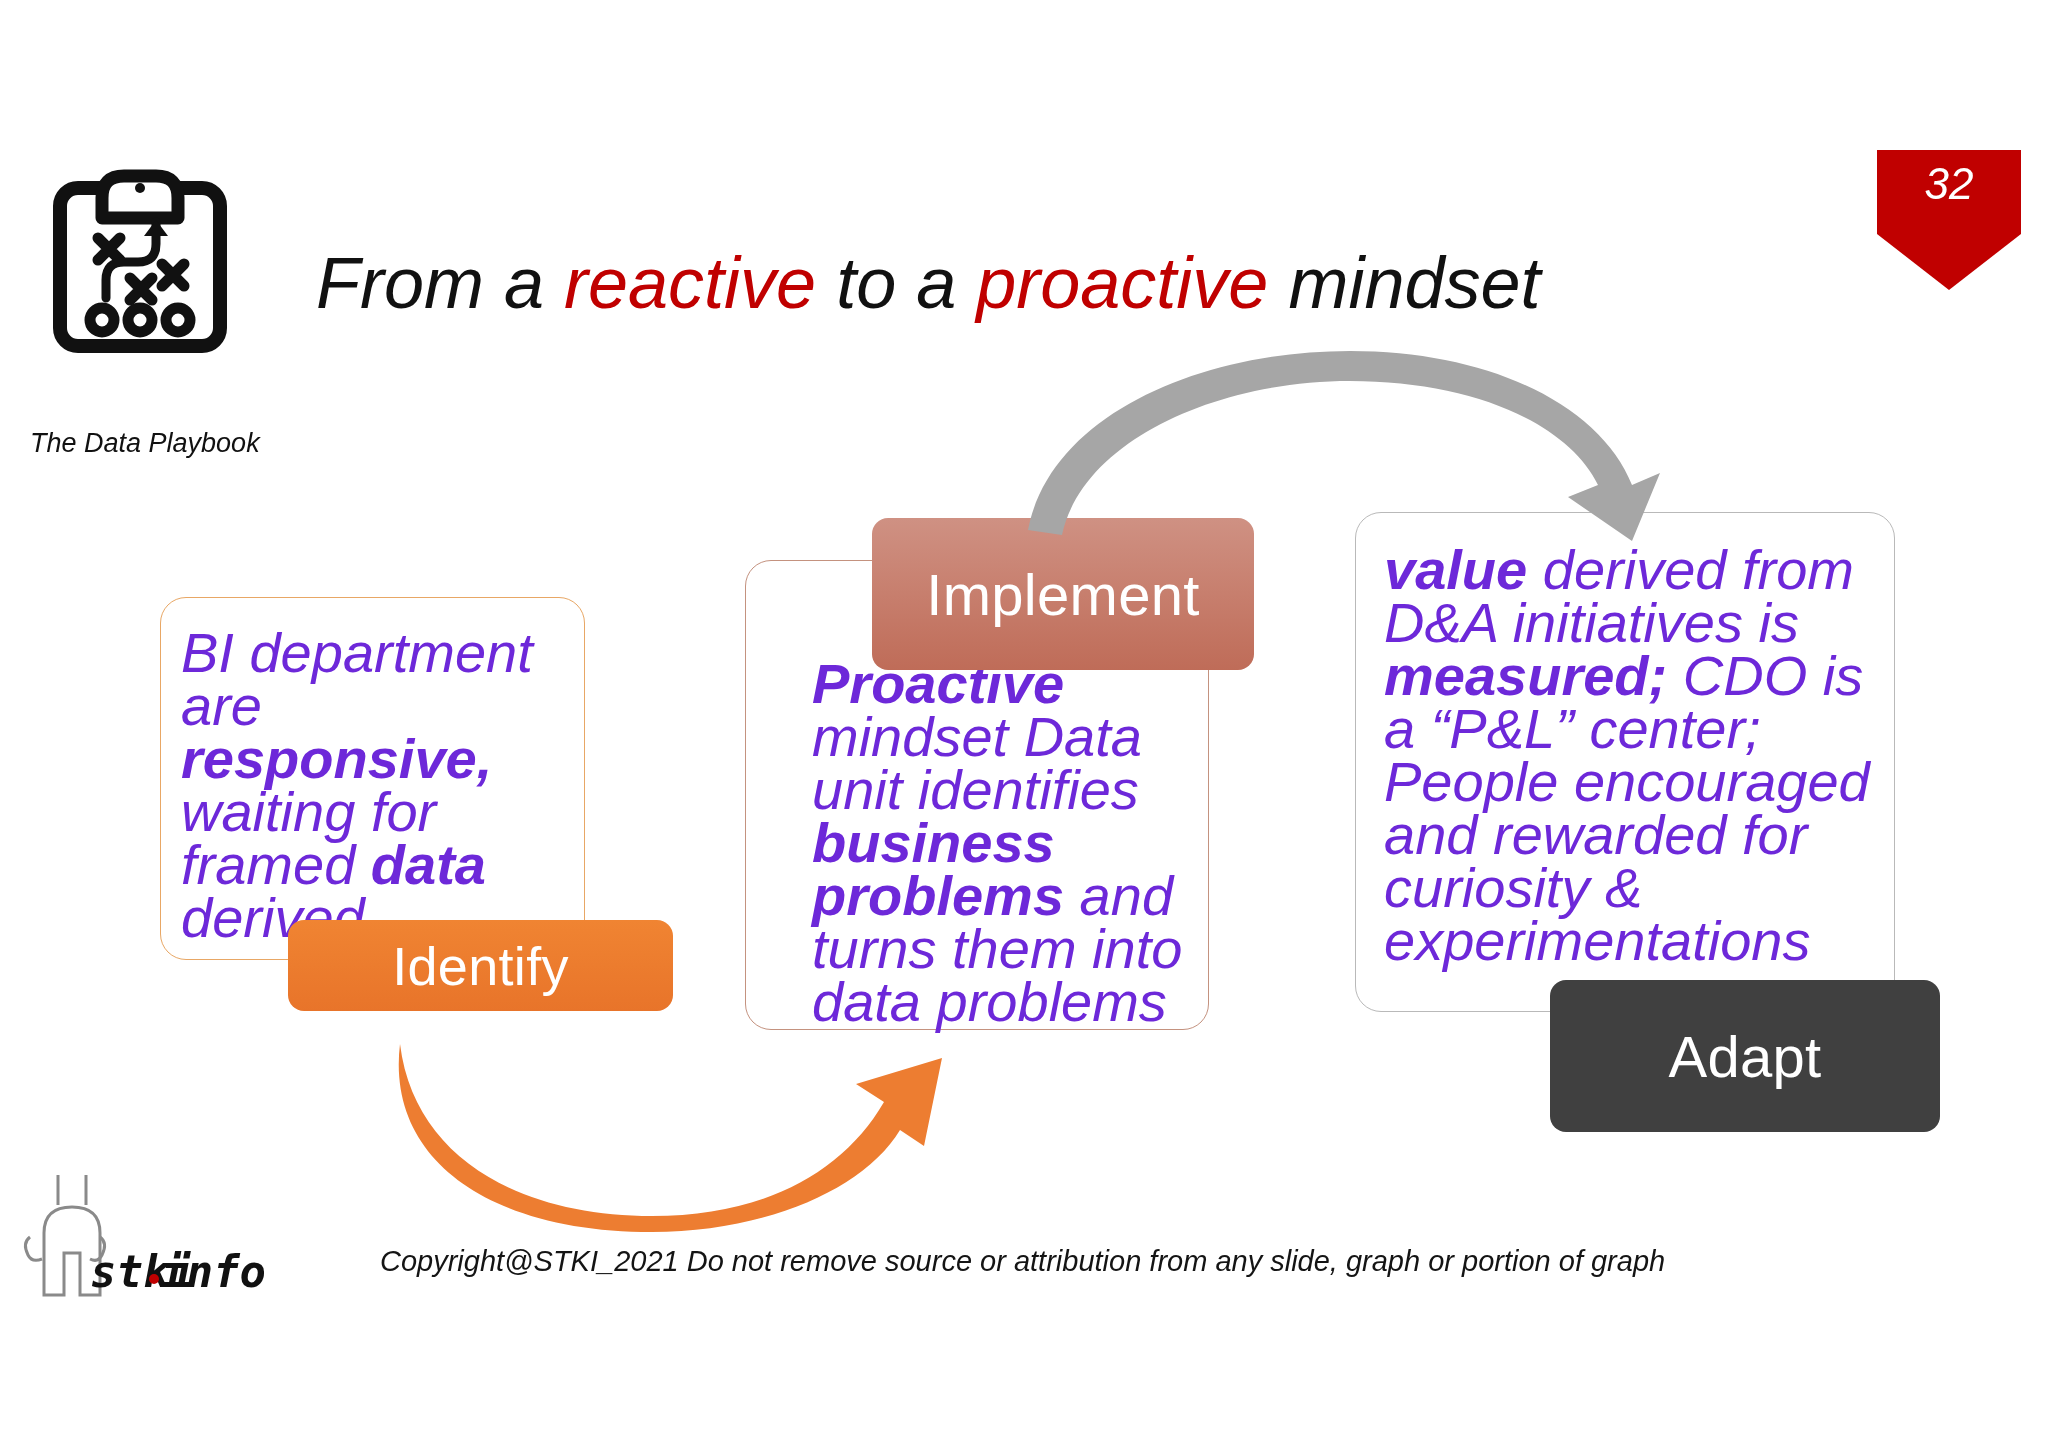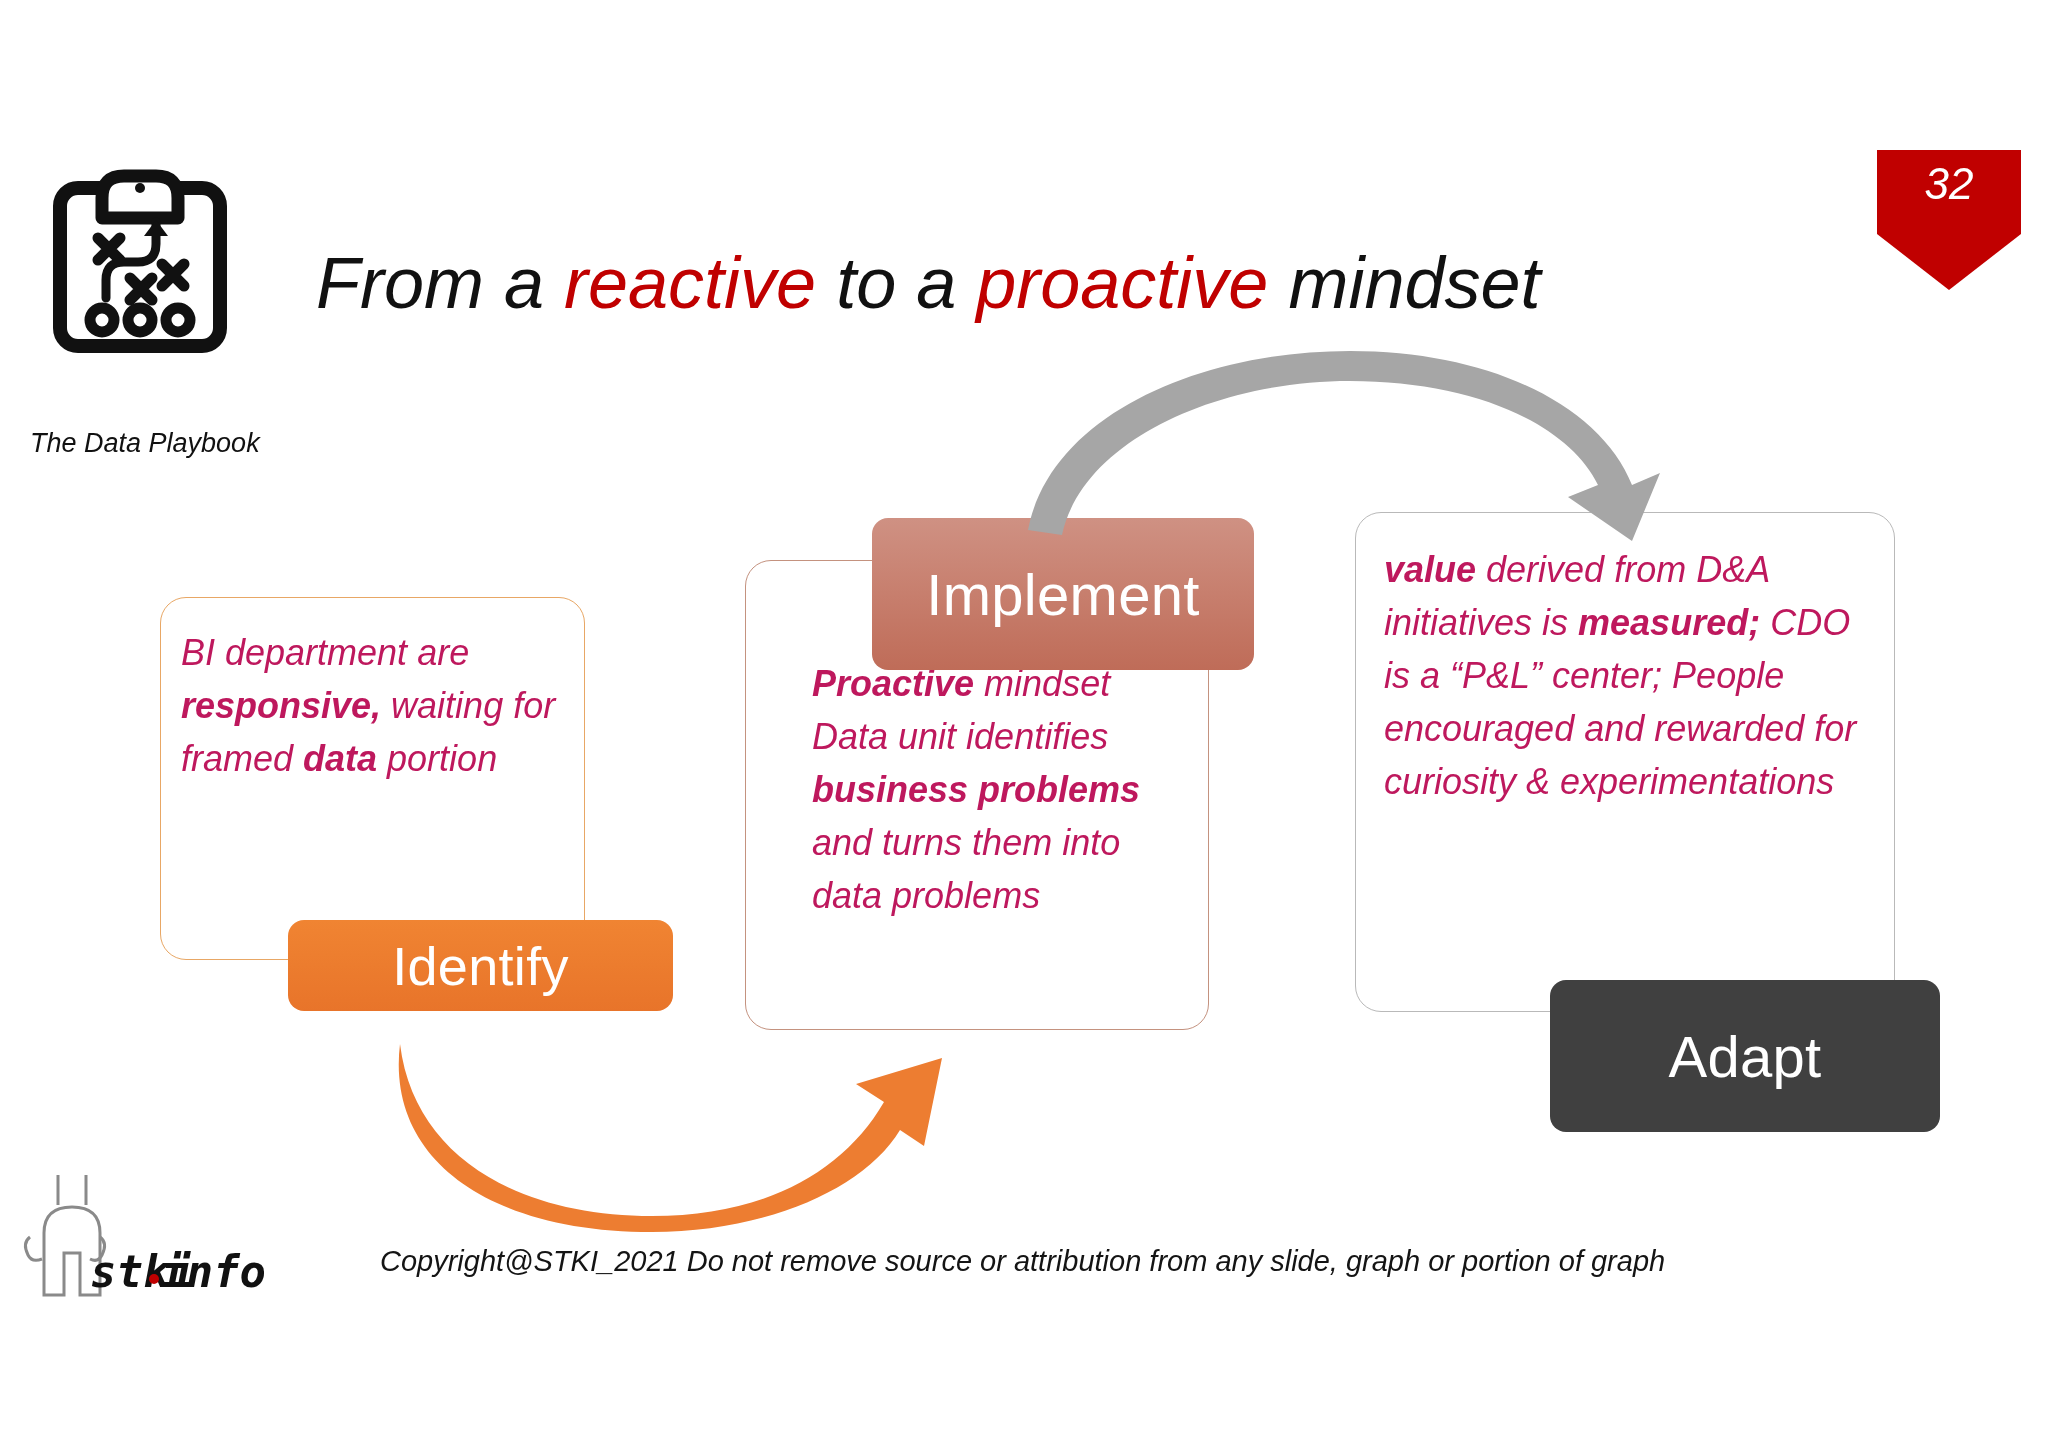--- a/index.html
+++ b/index.html
@@ -27,21 +27,21 @@
 
   
   .content-box{background:#fff;border-radius:26px;box-sizing:border-box;}
   #box-identify{left:160px;top:597px;width:425px;height:363px;
       border:1.6px solid #E8A765;}
   #box-implement{left:745px;top:560px;width:464px;height:470px;
       border:1.6px solid #C4927F;padding-left:40px;}
   #box-adapt{left:1355px;top:512px;width:540px;height:500px;
       border:1.6px solid #B9B9B9;}
 
-  .box-text{font-size:36px;line-height:53px;color:#be185d;}
+  .box-text{font-size:56px;line-height:53px;color:#6d28d9;}
   .box-text .b{font-weight:700;}
   #box-identify .box-text{padding:28px 18px 0 20px;text-align:left;}
   #box-implement .box-text{padding:96px 12px 0 26px;}
   #box-adapt .box-text{padding:30px 10px 0 28px;}
 
   
   .chip{position:absolute;border-radius:16px;color:#fff;
         display:flex;align-items:center;justify-content:center;
         font-size:54px;letter-spacing:.3px;text-align:center;}
   #chip-identify{left:240px;top:920px;width:385px;height:91px;
@@ -89,21 +89,21 @@
       <circle cx="138" cy="160" r="12"></circle>
     </g>
   </svg>
 </div>
 <div class="abs" id="playbook-label">The Data Playbook</div>
 
 <div class="abs" id="page-title"><span>From a </span><span class="red">reactive</span><span> to a </span><span class="red">proactive</span><span> mindset</span></div>
 
 <div class="abs content-box" id="box-identify">
   <div class="box-text">
-    <span>BI department are </span><span class="b">responsive,</span><span> waiting for framed </span><span class="b">data</span><span> portion</span>
+    <span>BI department are </span><span class="b">responsive,</span><span> waiting for framed </span><span class="b">data</span><span> derived</span>
   </div>
 </div>
 
 <div class="abs content-box" id="box-implement">
   <div class="box-text">
     <span class="b">Proactive</span><span> mindset Data unit identifies </span><span class="b">business  problems</span><span> and turns them into data problems</span>
   </div>
 </div>
 
 <div class="abs content-box" id="box-adapt">

